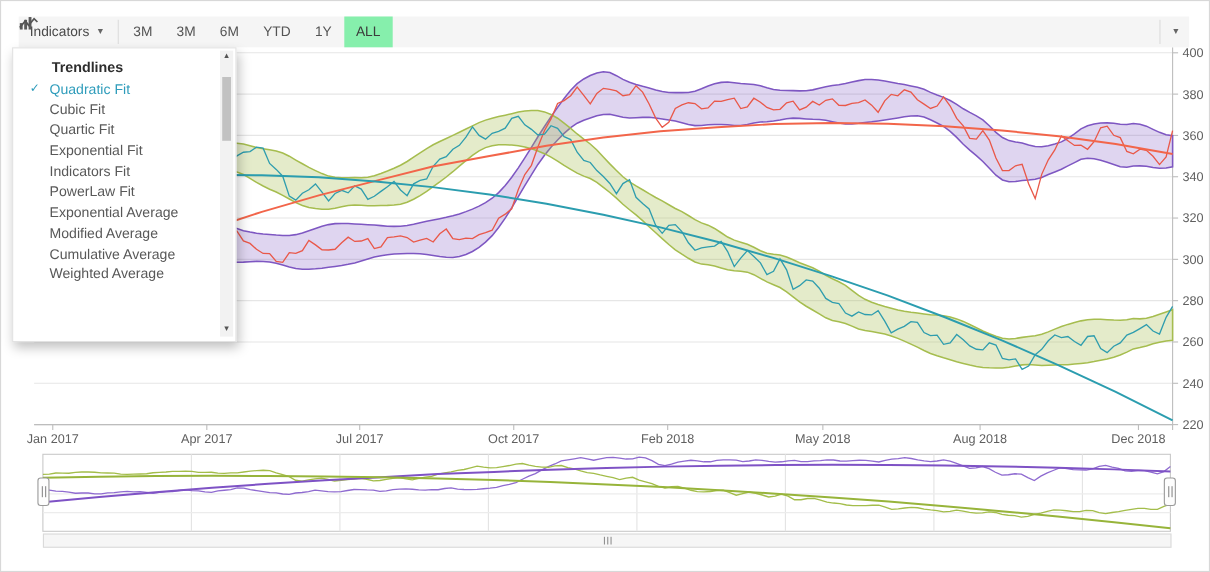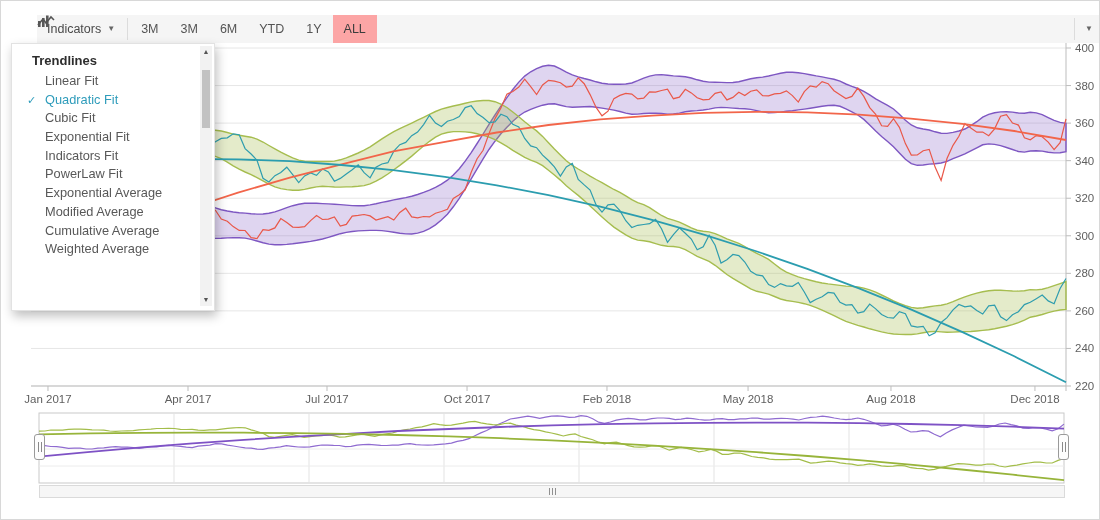--- a/index.html
+++ b/index.html
@@ -1,34 +1,34 @@
 <!DOCTYPE html>
 <html><head>
 <meta charset="utf-8">
 <style>
   html,body{margin:0;padding:0;}
   body{font-family:"Liberation Sans",sans-serif;background:#fff;}
   .widget{position:relative;width:1100px;height:520px;background:#fff;border:1px solid #d8d8d8;
           box-sizing:border-box;overflow:hidden;}
   
-  .toolbar{position:absolute;left:36px;top:14px;width:1064px;height:28px;background:#f5f5f5;
+  .toolbar{position:absolute;left:16px;top:14px;width:1064px;height:28px;background:#f5f5f5;
            display:flex;align-items:stretch;z-index:5;}
   .tb-btn{display:flex;align-items:center;gap:6px;padding:0 10px;font-size:12.5px;color:#4a4a4a;
           cursor:pointer;user-select:none;}
   .tb-sep{width:1px;background:#dcdcdc;margin:3px 2px;}
   .caret{font-size:8px;color:#666;line-height:1;}
   .ranges{display:flex;align-items:stretch;}
   .range-btn{display:flex;align-items:center;padding:0 11px;font-size:12.5px;color:#545454;cursor:pointer;}
-  .range-btn.selected{background:#fca5a5;color:#3c3c3c;}
+  .range-btn.selected{background:#86efac;color:#3c3c3c;}
   .tb-spacer{flex:1;}
   .icon-btn{display:flex;align-items:center;gap:4px;padding:0 8px;cursor:pointer;}
   
   .dropdown{position:absolute;left:10px;top:42px;width:202px;height:266px;background:#fff;
             border:1px solid #e2e2e2;box-shadow:2px 5px 10px rgba(0,0,0,.25);z-index:10;overflow:hidden;}
-  .dd-header{font-size:13px;font-weight:bold;color:#2d2d2d;padding:9px 0 4px 20px;}
+  .dd-header{font-size:13px;font-weight:bold;color:#2d2d2d;padding:9px 0 4px 20px;margin-left:15px;}
   .dd-item{position:relative;height:18.7px;line-height:18.7px;font-size:12.8px;color:#585858;
            padding-left:33px;cursor:pointer;white-space:nowrap;}
   .dd-item .chk{position:absolute;left:15px;top:0;font-size:11px;}
   .dd-item.selected{color:#2e9cbb;}
   .dd-scroll{position:absolute;right:2px;top:2px;width:12px;height:260px;background:#f2f2f2;}
   .dd-arrow{position:absolute;left:0;width:12px;height:12px;font-size:7px;color:#555;text-align:center;
             line-height:12px;cursor:pointer;}
   .dd-thumb{position:absolute;left:2px;top:24px;width:8px;height:58px;background:#c2c2c2;cursor:pointer;}
   
   svg{position:absolute;left:0;top:0;}
@@ -144,23 +144,23 @@
       <svg width="19" height="13">
         <polyline points="1,10 6,4 9,8 14,2 17,5" fill="none" stroke="#555" stroke-width="1.6"></polyline>
       </svg>
       <span class="caret">▼</span>
     </div>
   </div>
 
   <div class="dropdown">
     <div class="dd-header">Trendlines</div>
     <div id="ddList">
-        <div class="dd-item"><span>Linear Fit</span></div>
         <div class="dd-item selected"><span class="chk">✓</span><span>Quadratic Fit</span></div>
         <div class="dd-item"><span>Cubic Fit</span></div>
+        <div class="dd-item"><span>Quartic Fit</span></div>
         <div class="dd-item"><span>Exponential Fit</span></div>
         <div class="dd-item"><span>Indicators Fit</span></div>
         <div class="dd-item"><span>PowerLaw Fit</span></div>
         <div class="dd-item"><span>Exponential Average</span></div>
         <div class="dd-item"><span>Modified Average</span></div>
         <div class="dd-item"><span>Cumulative Average</span></div>
         <div class="dd-item"><span>Weighted Average</span></div>
       </div>
     <div class="dd-scroll">
       <div class="dd-arrow" style="top:0">▲</div>

